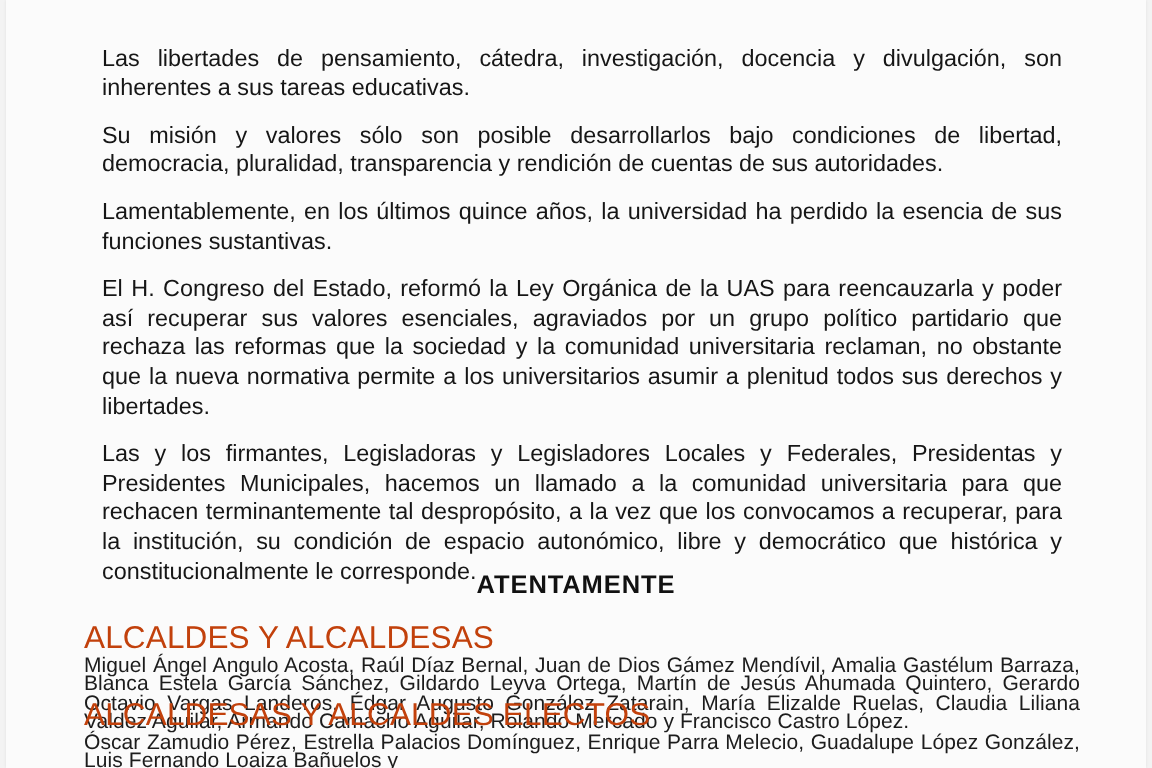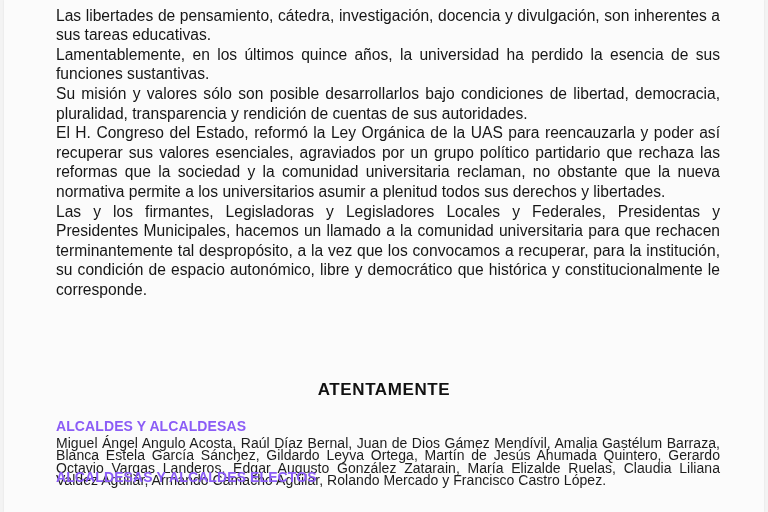--- a/index.html
+++ b/index.html
@@ -28,21 +28,21 @@
       position: absolute;
       left: 52px;
       width: 664px;
       top: -14px;
       font-size: 15.6px;
       line-height: 19.6px;
       text-align: justify;
       letter-spacing: 0px;
     }
     .body-text p {
-      margin: 0;
+      margin: 12px;
       text-align: justify;
       text-align-last: left;
     }
     .signoff {
       position: absolute;
       left: 0;
       right: 0;
       top: 380px;
       text-align: center;
       font-size: 17px;
@@ -50,24 +50,24 @@
       letter-spacing: 0.6px;
       color: #111;
     }
     .section {
       position: absolute;
       left: 52px;
       width: 664px;
     }
     .section h2 {
       margin: 0;
-      font-size: 14px;
-      font-weight: bold;
+      font-size: 21px;
+      font-weight: normal;
       letter-spacing: 0.1px;
-      color: #8b5cf6;
+      color: #c2410c;
       line-height: 18px;
     }
     .section .names {
       margin: 2px 0 0 0;
       font-size: 14px;
       line-height: 12.4px;
       text-align: justify;
       text-align-last: left;
       color: #1c1c1c;
       letter-spacing: 0.05px;
@@ -76,30 +76,31 @@
     #sec-electos { top: 468px; }
   </style>
 </head>
 <body>
 
 <div class="page">
 
   <div class="body-text">
     <p style="height:19.6px;"></p>
     <p>Las libertades de pensamiento, cátedra, investigación, docencia y divulgación, son inherentes a sus tareas educativas.</p>
+    <p>Su misión y valores sólo son posible desarrollarlos bajo condiciones de libertad, democracia, pluralidad, transparencia y rendición de cuentas de sus autoridades.</p>
     <p>Lamentablemente, en los últimos quince años, la universidad ha perdido la esencia de sus funciones sustantivas.</p>
-    <p>Su misión y valores sólo son posible desarrollarlos bajo condiciones de libertad, democracia, pluralidad, transparencia y rendición de cuentas de sus autoridades.</p>
     <p>El H. Congreso del Estado, reformó la Ley Orgánica de la UAS para reencauzarla y poder así recuperar sus valores esenciales, agraviados por un grupo político partidario que rechaza las reformas que la sociedad y la comunidad universitaria reclaman, no obstante que la nueva normativa permite a los universitarios asumir a plenitud todos sus derechos y libertades.</p>
     <p>Las y los firmantes, Legisladoras y Legisladores Locales y Federales, Presidentas y Presidentes Municipales, hacemos un llamado a la comunidad universitaria para que rechacen terminantemente tal despropósito, a la vez que los convocamos a recuperar, para la institución, su condición de espacio autonómico, libre y democrático que histórica y constitucionalmente le corresponde.</p>
   </div>
 
   <div class="signoff">ATENTAMENTE</div>
 
   <div class="section" id="sec-alcaldes">
     <h2>ALCALDES Y ALCALDESAS</h2>
     <p class="names">Miguel Ángel Angulo Acosta, Raúl Díaz Bernal, Juan de Dios Gámez Mendívil, Amalia Gastélum Barraza, Blanca Estela García Sánchez, Gildardo Leyva Ortega, Martín de Jesús Ahumada Quintero, Gerardo Octavio Vargas Landeros, Édgar Augusto González Zatarain, María Elizalde Ruelas, Claudia Liliana Valdez Aguilar, Armando Camacho Aguilar, Rolando Mercado y Francisco Castro López.</p>
   </div>
 
   <div class="section" id="sec-electos">
     <h2>ALCALDESAS Y ALCALDES ELECTOS</h2>
+    <p class="names">Óscar Zamudio Pérez, Estrella Palacios Domínguez, Enrique Parra Melecio, Guadalupe López González, Luis Fernando Loaiza Bañuelos y</p>
   </div>
 
 </div>
 
 </body></html>

